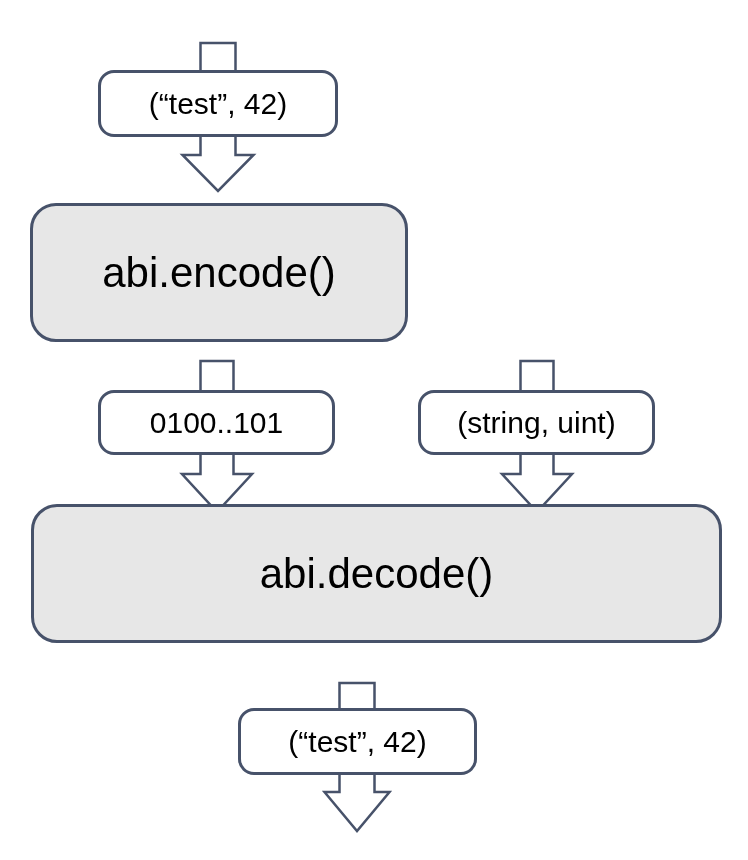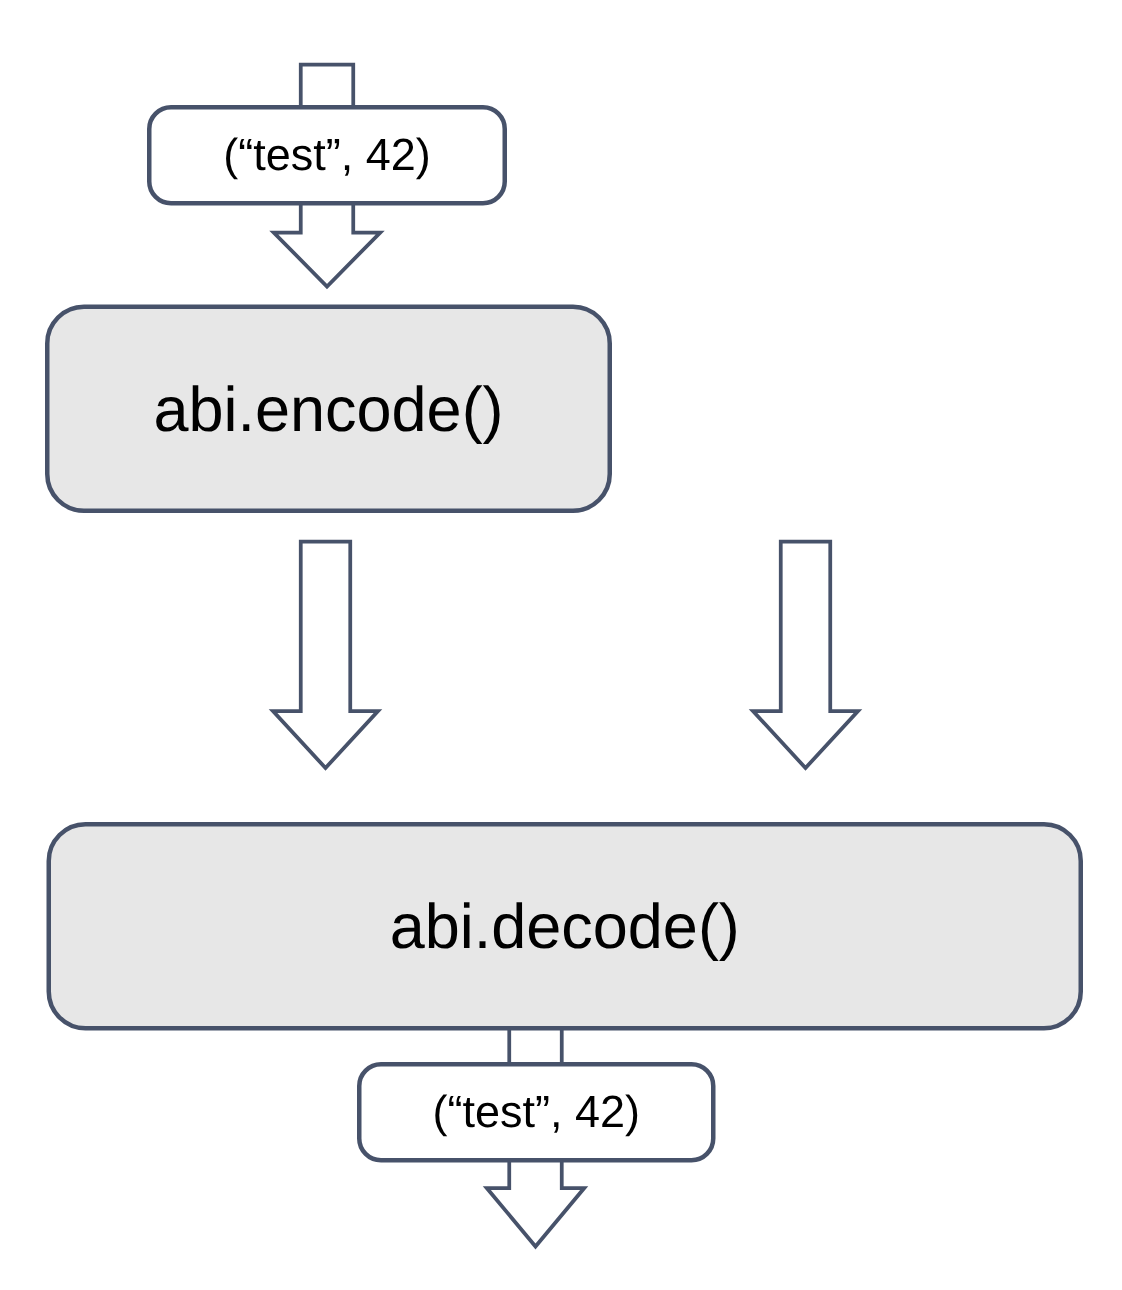--- a/index.html
+++ b/index.html
@@ -46,21 +46,21 @@
   }
   .process-node {
     background: #e7e7e7;
     border-radius: 26px;
     font-size: 42px;
   }
   .n-input  { left: 98px;  top: 70px;  width: 240px; height: 67px;  }
   .n-encode { left: 30px;  top: 203px; width: 378px; height: 139px; }
   .n-bytes  { left: 98px;  top: 390px; width: 237px; height: 65px;  }
   .n-types  { left: 418px; top: 390px; width: 237px; height: 65px;  }
-  .n-decode { left: 31px;  top: 548px; width: 691px; height: 139px; }
+  .n-decode { left: 31px;  top: 504px; width: 691px; height: 139px; }
   .n-output { left: 238px; top: 708px; width: 239px; height: 67px;  }
 </style>
 </head>
 <body>
 
 <div class="canvas">
 
   <svg class="arrow-layer" viewBox="0 0 748 860" xmlns="http://www.w3.org/2000/svg">
 
     <polygon points="200.5,43 235.5,43 235.5,155 253.5,155 218,191 182.5,155 200.5,155"></polygon>
@@ -73,21 +73,27 @@
   </svg>
 
   <div class="node label-node n-input">
     <span>(“test”, 42)</span>
   </div>
 
   <div class="node process-node n-encode">
     <span>abi.encode()</span>
   </div>
 
+  <div class="node label-node n-bytes">
+    <span>0100..101</span>
+  </div>
 
+  <div class="node label-node n-types">
+    <span>(string, uint)</span>
+  </div>
 
   <div class="node process-node n-decode">
     <span>abi.decode()</span>
   </div>
 
   <div class="node label-node n-output">
     <span>(“test”, 42)</span>
   </div>
 
 </div>

